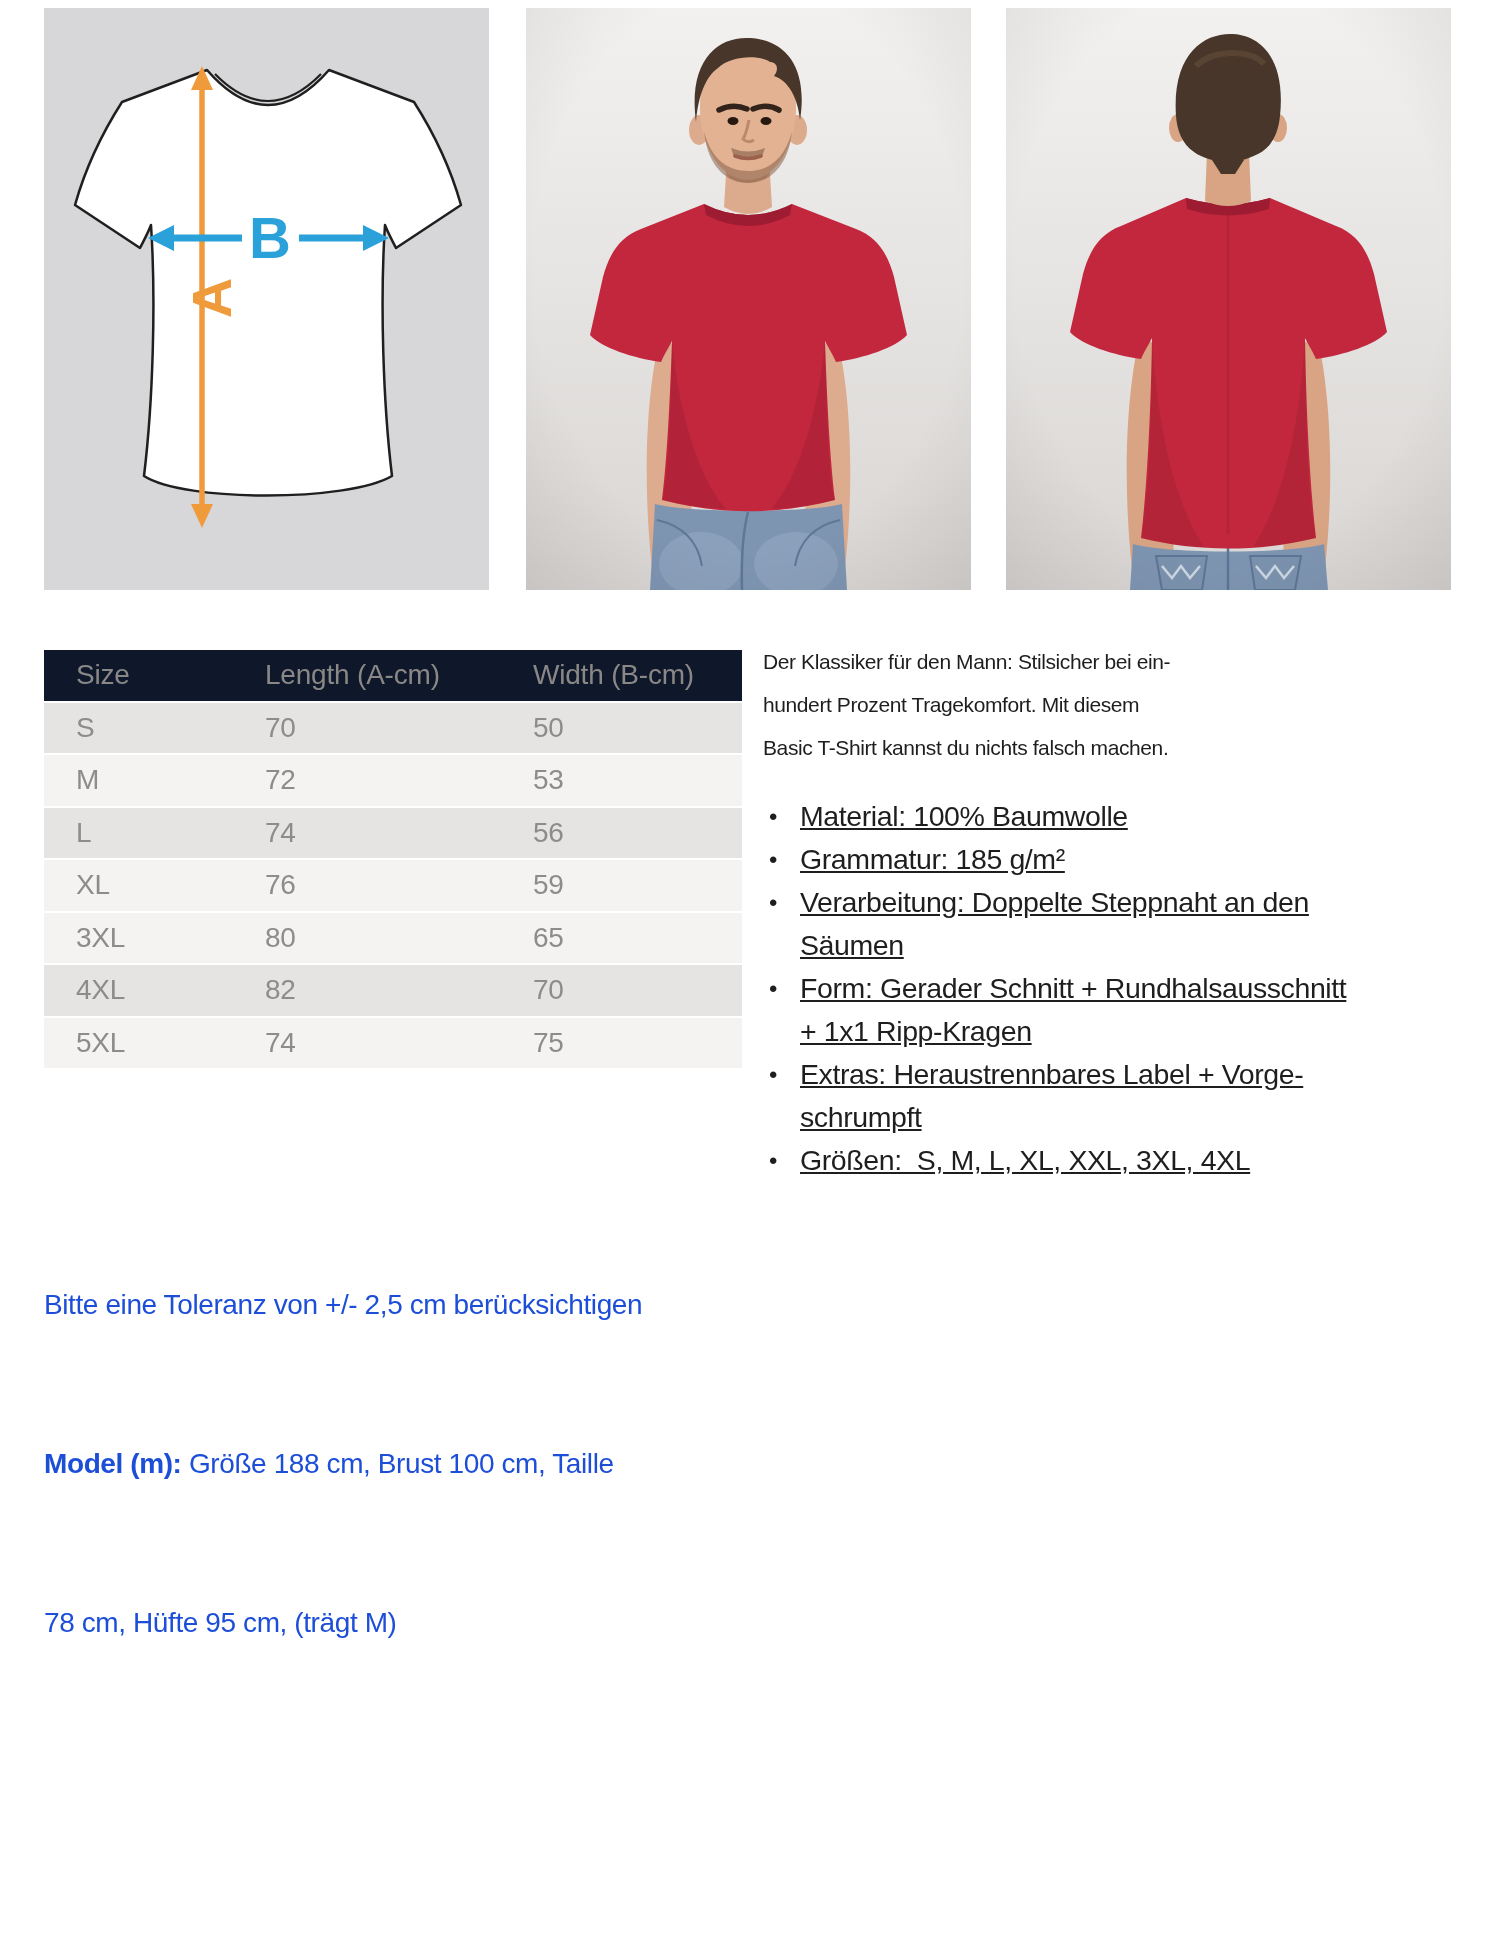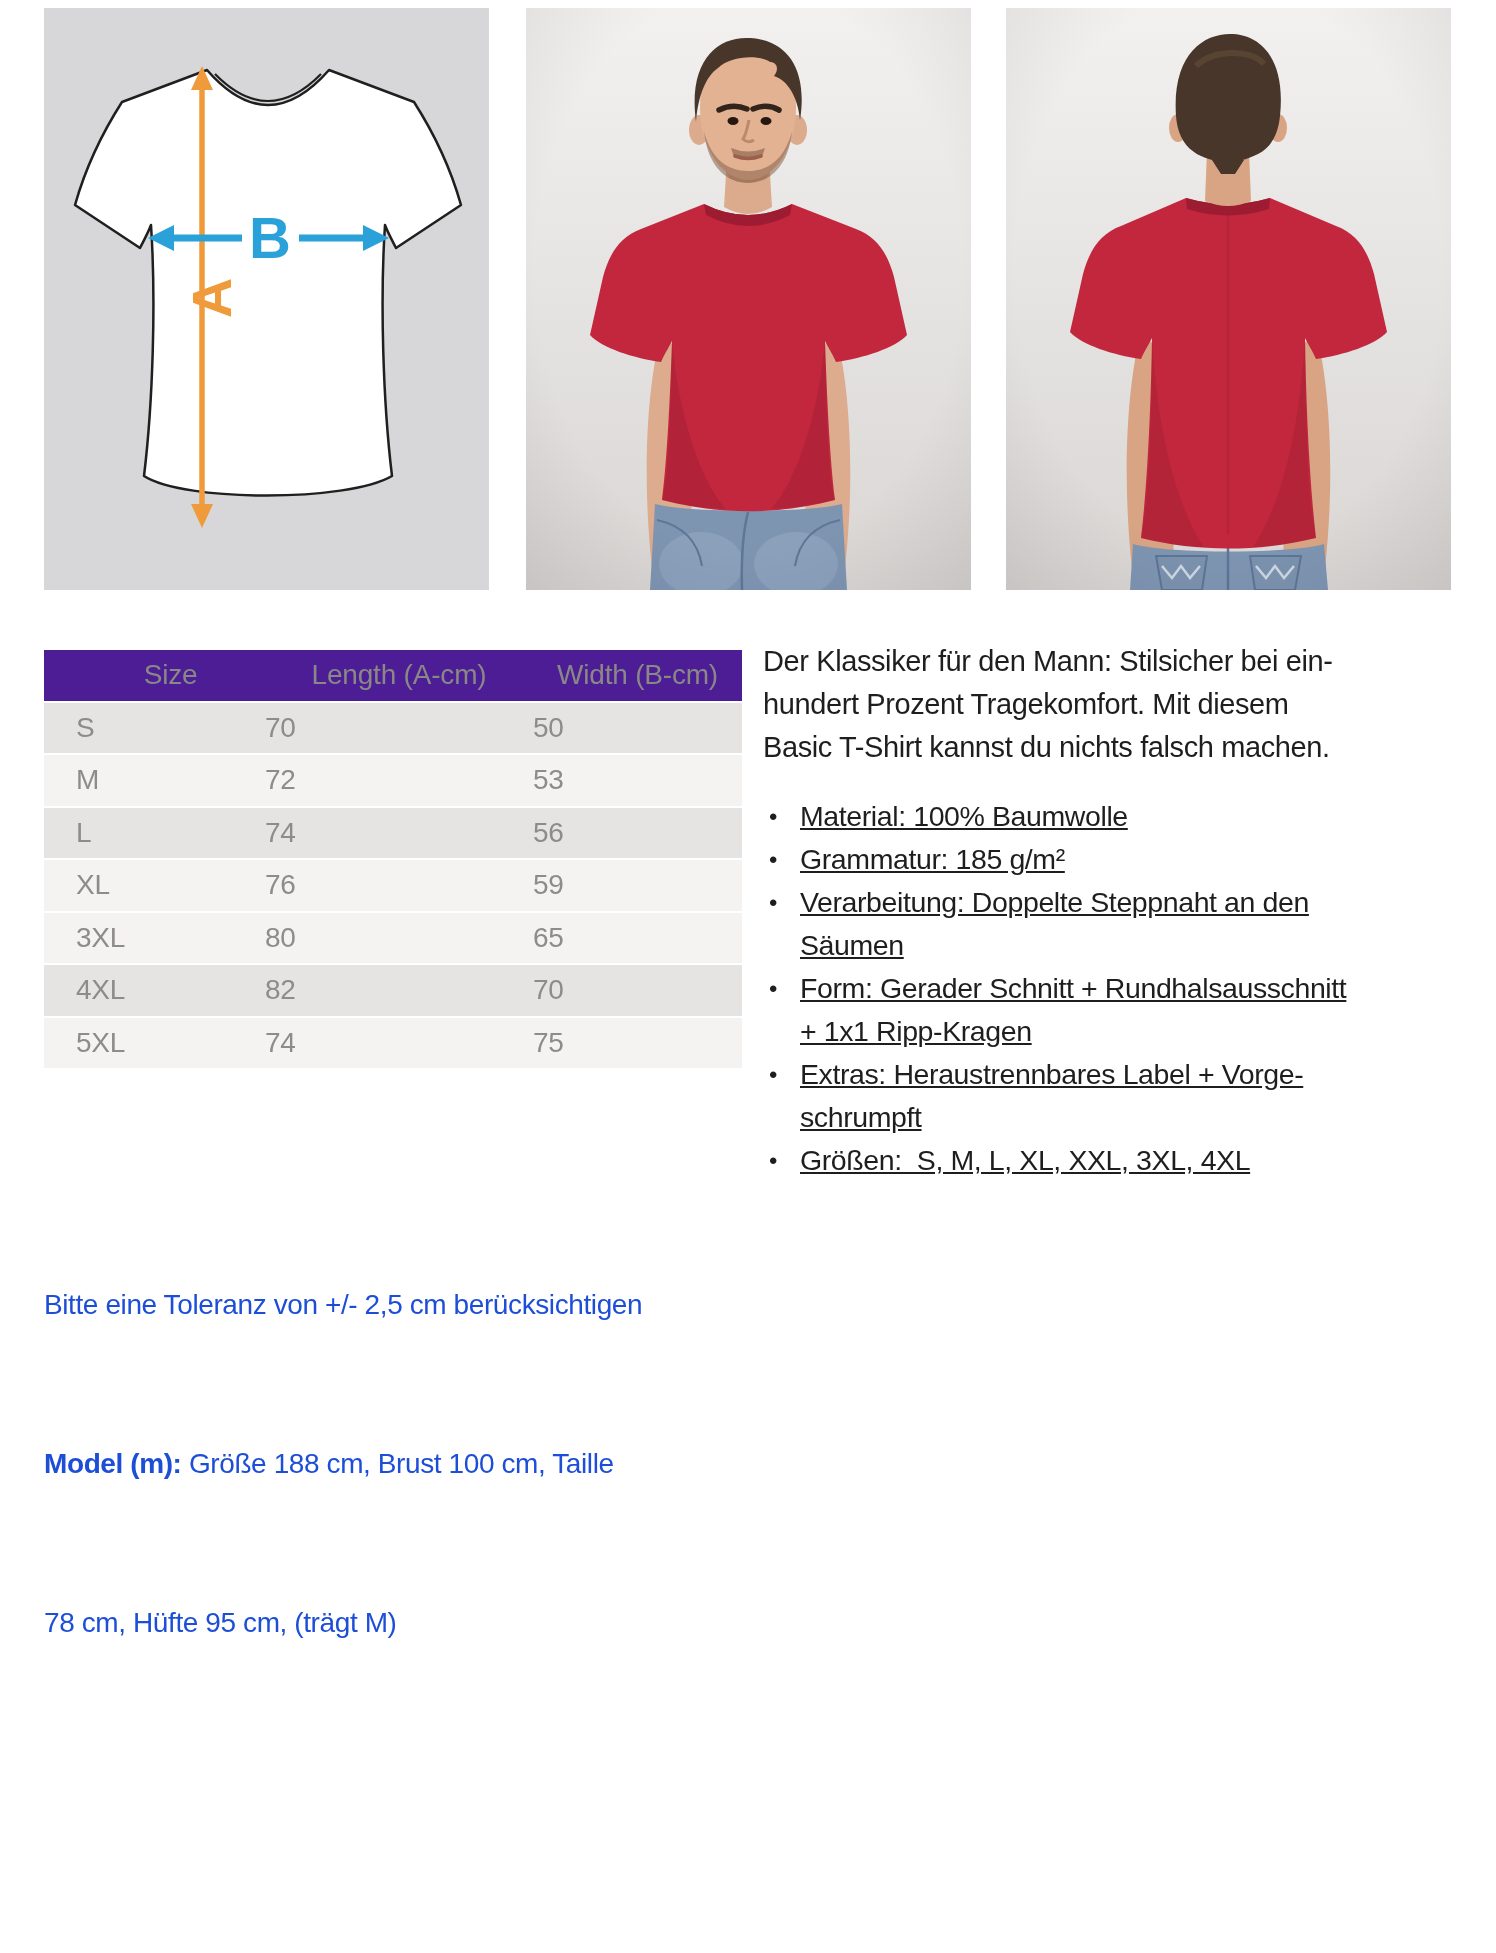--- a/index.html
+++ b/index.html
@@ -9,35 +9,35 @@
   .panel{position:absolute;top:8px;width:445px;height:582px;overflow:hidden;}
   #panel-diagram{left:44px;background:#d7d7d9;}
   #panel-front{left:526px;}
   #panel-back{left:1006px;}
   .panel svg{display:block;}
 
   
   .size-table{position:absolute;left:44px;top:650px;width:698px;}
   .trow{display:flex;align-items:center;height:50.5px;margin-bottom:2px;
         font-size:28px;color:#8e8c8a;letter-spacing:-0.2px;}
-  .trow.thead{background:#4c1d95;color:#8a8886;text-align:center;}
+  .trow.thead{background:#0f172a;color:#8a8886;}
   .trow.dark{background:#e6e4e2;}
   .trow.light{background:#f4f3f1;}
   .tc0{width:221px;padding-left:32px;box-sizing:border-box;}
   .tc1{width:268px;}
   .tc2{flex:1;}
 
   
   .bottom-note{position:absolute;left:44px;top:1172px;width:700px;
                font-size:28px;line-height:53px;color:#1d4ed8;letter-spacing:-0.4px;white-space:pre;}
   .bottom-note .bold{font-weight:bold;}
 
   
   .description{position:absolute;left:763px;top:640px;width:725px;color:#1e1e1e;}
-  .desc-line{font-size:29px;line-height:43px;white-space:pre;letter-spacing:-0.4px;}
+  .desc-line{font-size:21px;line-height:43px;white-space:pre;letter-spacing:-0.4px;}
   .bullets{position:absolute;left:763px;top:795px;width:725px;color:#1e1e1e;}
   .bullet-item{display:flex;}
   .dot{width:37px;box-sizing:border-box;padding-left:6px;font-size:24px;line-height:43px;color:#1e1e1e;}
   .blines{flex:1;}
   .bline{font-size:28.5px;line-height:43px;white-space:pre-wrap;letter-spacing:-0.4px;text-decoration:underline;}
 </style>
 </head>
 <body>
 
 <div class="panel" id="panel-diagram">

